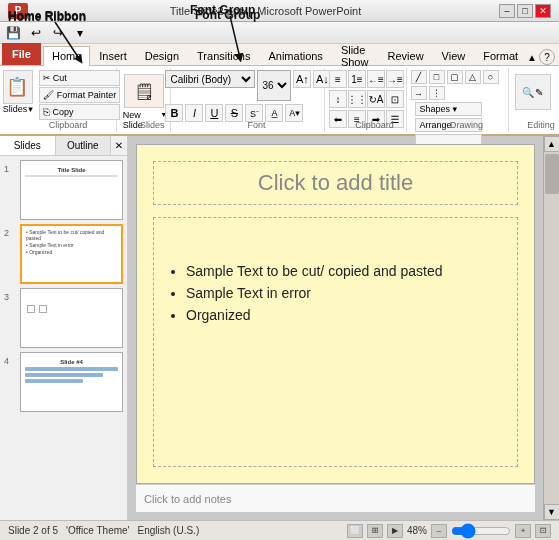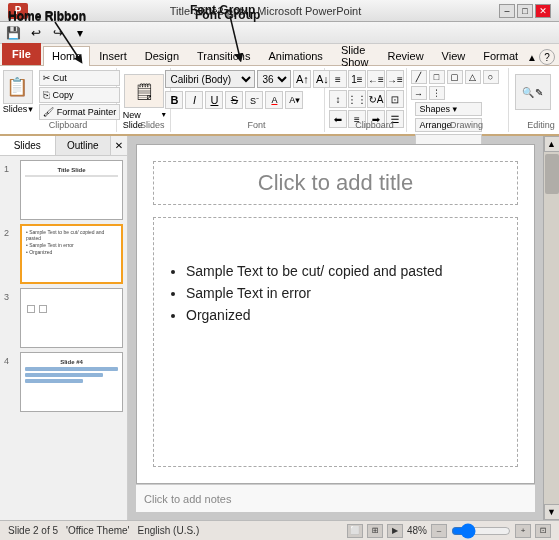--- a/index.html
+++ b/index.html
@@ -29,21 +29,21 @@
     .paste-btn { display: flex; flex-direction: column; align-items: center; width: 36px; cursor: pointer; }
     .paste-icon { width: 30px; height: 34px; background: #f0f0f0; border: 1px solid #ccc; display: flex; align-items: center; justify-content: center; font-size: 18px; }
     .small-btns { display: flex; flex-direction: column; gap: 1px; }
     .small-btn { font-size: 9px; padding: 1px 3px; border: 1px solid #ccc; background: #f5f5f5; cursor: pointer; white-space: nowrap; height: 16px; display: flex; align-items: center; }
 
     
     .font-group-content { flex-direction: column; gap: 1px; }
     .font-row1 { display: flex; align-items: flex-start; gap: 2px; }
     .font-row2 { display: flex; align-items: center; gap: 2px; }
     .font-select { width: 90px; height: 18px; font-size: 10px; border: 1px solid #aaa; }
-    .font-size-select { width: 34px; height: 18px; font-size: 10px; border: 1px solid #aaa; }
+    .font-size-select { width: 34px; height: 31px; font-size: 10px; border: 1px solid #aaa; }
     .font-btn { width: 18px; height: 18px; border: 1px solid #ccc; background: #f5f5f5; font-size: 11px; cursor: pointer; display: flex; align-items: center; justify-content: center; }
     .font-btn.bold { font-weight: bold; }
     .font-btn.italic { font-style: italic; }
     .font-btn.underline { text-decoration: underline; }
     .font-btn.strike { text-decoration: line-through; }
 
     
     .para-btn { width: 18px; height: 18px; border: 1px solid #ccc; background: #f5f5f5; font-size: 10px; cursor: pointer; display: flex; align-items: center; justify-content: center; }
     .shape-item { width: 16px; height: 14px; border: 1px solid #ccc; background: #f5f5f5; font-size: 9px; display: flex; align-items: center; justify-content: center; cursor: pointer; }
 
@@ -67,21 +67,21 @@
     .slide-preview { flex: 1; border: 1px solid #aaa; background: white; height: 60px; cursor: pointer; overflow: hidden; padding: 2px; }
     .slide-preview.active { border: 2px solid #f4a020; }
     .slide-preview-title { font-size: 6px; font-weight: bold; color: #333; text-align: center; margin-top: 4px; }
     .slide-preview-line { height: 4px; background: #90b4d8; margin: 2px 2px; border-radius: 1px; }
     .slide-preview-line.short { width: 60%; }
     .slide-preview-line.medium { width: 80%; }
     .slide-preview-bullet { font-size: 5px; color: #444; margin: 1px 2px; }
 
     
     .slide-area { flex: 1; background: #c8c8c8; display: flex; flex-direction: column; padding: 8px; }
-    .slide-canvas { flex: 1; background: #ffffff; border: 1px solid #aaa; display: flex; flex-direction: column; padding: 16px; position: relative; }
+    .slide-canvas { flex: 1; background: #fef9c3; border: 1px solid #aaa; display: flex; flex-direction: column; padding: 16px; position: relative; }
     .slide-title-placeholder { text-align: center; font-size: 22px; color: #888; border: 1px dashed #aaa; padding: 8px; margin-bottom: 12px; cursor: text; }
     .slide-content-placeholder { border: 1px dashed #aaa; padding: 12px; flex: 1; font-size: 14px; }
     .slide-content-placeholder ul { list-style: disc; padding-left: 20px; margin-top: 33px; }
     .slide-content-placeholder ul li { margin-bottom: 6px; color: #222; }
     .notes-area { height: 28px; background: #f8f8f8; border-top: 1px solid #ccc; display: flex; align-items: center; padding-left: 8px; font-size: 11px; color: #888; cursor: text; }
 
     
     .right-scroll { width: 16px; background: #d4d0c8; border-left: 1px solid #aaa; display: flex; flex-direction: column; align-items: center; }
     .scroll-arrow { width: 16px; height: 16px; background: #e0ddd8; border: 1px solid #aaa; display: flex; align-items: center; justify-content: center; font-size: 9px; cursor: pointer; }
     .scroll-track { flex: 1; background: #d4d0c8; width: 14px; }
@@ -161,22 +161,22 @@
       <div class="ribbon-group-content" style="gap:3px;">
         <div class="paste-btn">
           <div class="paste-icon">📋</div>
           <div style="font-size:9px; display:flex; align-items:center; gap:1px;">
             <span>Slides</span>
             <span>▾</span>
           </div>
         </div>
         <div class="small-btns">
           <div class="small-btn">✂ Cut</div>
+          <div class="small-btn">🖌 Format Painter</div>
           <div class="small-btn">⎘ Copy</div>
-          <div class="small-btn">🖌 Format Painter</div>
         </div>
       </div>
       <div class="ribbon-group-label">Clipboard</div>
     </div>
 
     <div class="ribbon-group" style="min-width:52px;">
       <div class="ribbon-group-content" style="flex-direction:column; align-items:center; gap:2px; padding-top:4px;">
         <div style="width:40px; height:34px; background:#f8f0e8; border:1px solid #ccc; display:flex;align-items:center;justify-content:center; cursor:pointer;">
           <span style="font-size:16px;">🗒</span>
         </div>

